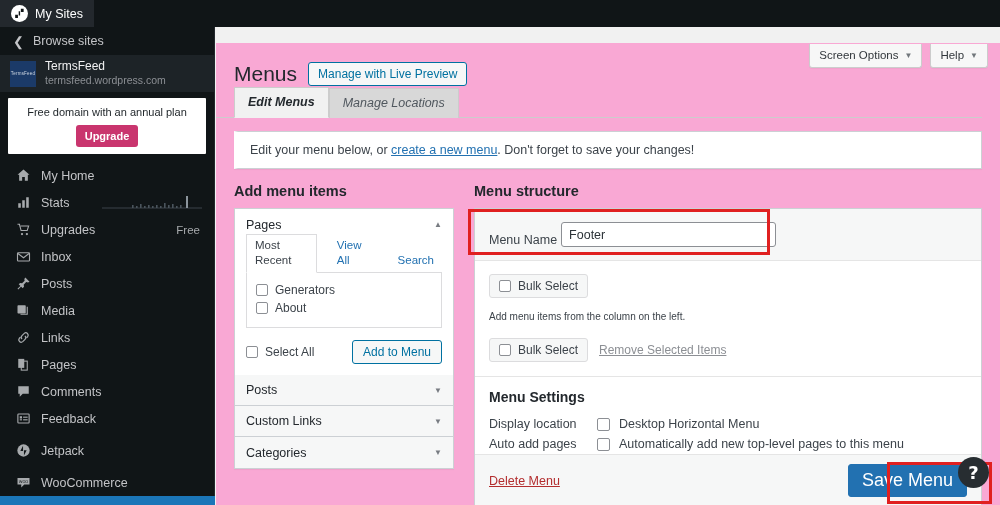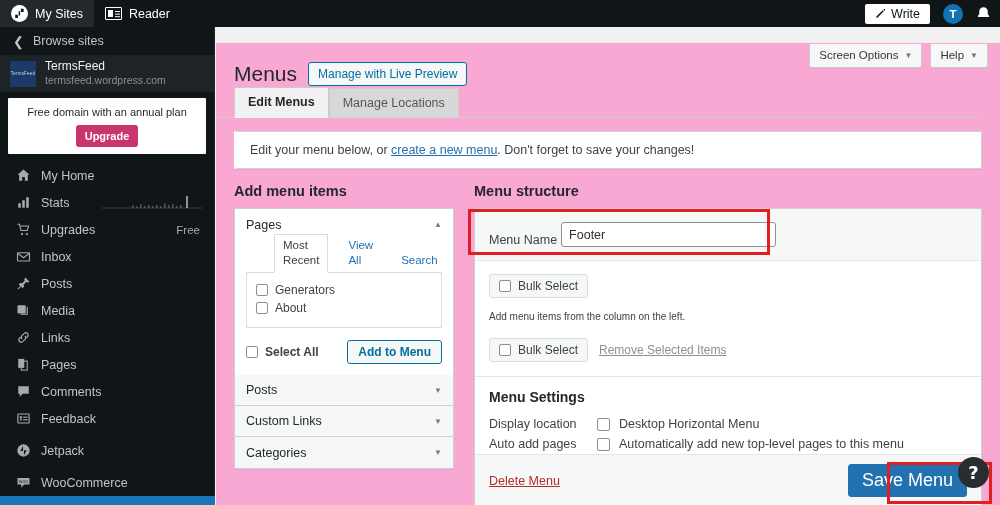--- a/index.html
+++ b/index.html
@@ -130,21 +130,21 @@
   .live-preview-btn {
     border: 1px solid #0071a1; color: #0071a1; background: #f6f7f7;
     font-size: 12px; padding: 4px 9px; border-radius: 3px; cursor: pointer;
   }
 
   .tabs { display: flex; align-items: flex-end; padding: 13px 0 0 18px;
           border-bottom: 1px solid #ccc; margin-right: 18px; height: 32px; }
   .tab {
     font-size: 12.5px; padding: 6px 13px 7px 13px; cursor: pointer;
     border: 1px solid #ccc; border-bottom: none; line-height: 1.3;
-    position: relative; top: 1px;
+    position: relative; top: 1px; font-style: italic;
   }
   .tab.inactive { background: #d8d8d8; color: #50575e; }
   .tab.active { background: #f1f1f1; color: #23282d; font-weight: bold; border-bottom: 1px solid #f1f1f1; }
 
   .notice {
     margin: 13px 18px 0 18px; background: #fff; border: 1px solid #ccd0d4;
     border-left: 4px solid #fff; padding: 11px 12px; font-size: 12.5px; color: #3c434a;
     box-shadow: 0 1px 1px rgba(0,0,0,.04);
   }
   .notice a { color: #2271b1; }
@@ -157,35 +157,35 @@
   .accordion { border: 1px solid #ccd0d4; background: #fff; box-shadow: 0 1px 1px rgba(0,0,0,.04); }
   .acc-head {
     height: 31px; display: flex; align-items: center; justify-content: space-between;
     padding: 0 11px; font-size: 12.5px; color: #23282d; cursor: pointer;
     background: #f6f7f7; border-bottom: 1px solid #ccd0d4;
   }
   .acc-head.open { background: #fff; border-bottom: none; }
   .acc-head .tri { font-size: 8px; color: #787c82; }
   .acc-body { padding: 10px 11px 11px 11px; }
 
-  .inner-tabs { display: flex; gap: 12px; font-size: 11.5px; align-items: flex-end; height: 22px; margin-left: 28px; }
+  .inner-tabs { display: flex; gap: 12px; font-size: 11.5px; align-items: flex-end; height: 22px; }
   .inner-tab { padding: 3px 8px 4px 8px; color: #2271b1; cursor: pointer; line-height:1.3; }
   .inner-tab.active {
     background: #fff; color: #3c434a; border: 1px solid #dcdcde; border-bottom: 1px solid #fff;
     position: relative; top: 1px; z-index: 2;
   }
   .inner-panel {
     border: 1px solid #dcdcde; padding: 8px 9px 10px 9px; min-height: 48px;
   }
   .chk-row { display: flex; align-items: center; gap: 7px; font-size: 12px; color: #3c434a; padding: 2px 0; }
   .cb {
     width: 12px; height: 12px; flex: 0 0 12px; border: 1px solid #8c8f94;
     background: #fff; border-radius: 2px; cursor: pointer;
   }
-  .acc-foot { display: flex; align-items: center; justify-content: space-between; margin-top: 12px; font-weight: bold; }
+  .acc-foot { display: flex; align-items: center; justify-content: space-between; margin-top: 12px; }
   .add-to-menu-btn {
     border: 1px solid #0071a1; color: #0071a1; background: #f6f7f7;
     font-size: 12px; padding: 4px 10px; border-radius: 3px; cursor: pointer;
   }
 
   
   .panel { background: #fff; border: 1px solid #ccd0d4; box-shadow: 0 1px 1px rgba(0,0,0,.04); }
   .menu-name-row {
     display: flex; align-items: flex-end; gap: 4px; padding: 13px 14px;
     background: #f6f7f7; border-bottom: 1px solid #e5e5e5;
@@ -235,41 +235,20 @@
 </style>
 </head>
 <body>
 
 <div class="app">
 
   <div class="masterbar">
     <div class="mb-item active">
       <span class="wp-logo">⑇</span>
       <span>My Sites</span>
-    </div>
-    <div class="mb-item">
-      <span class="reader-icon"></span>
-      <span>Reader</span>
-    </div>
-    <div class="mb-right">
-      <div class="write-btn">
-        <svg width="11" height="11" viewBox="0 0 16 16">
-          <path d="M2 12.5L11.2 3.3l1.5 1.5L3.5 14H2z" fill="#101517"></path>
-          <path d="M12 2.5l1.5 1.5 1-1a1 1 0 0 0-1.4-1.4z" fill="#101517"></path>
-        </svg>
-        <span>Write</span>
-      </div>
-      <div class="avatar-t">
-        <span>T</span>
-      </div>
-      <div class="bell">
-        <svg width="17" height="17" viewBox="0 0 20 20">
-          <path d="M10 2.5c-3 0-5 1.9-5 5v3.2L3.4 13a.7.7 0 0 0 .6 1.1h12a.7.7 0 0 0 .6-1.1L15 10.7V7.5c0-3.1-2-5-5-5z" fill="#fff"></path>
-        </svg>
-      </div>
     </div>
   </div>
 
   <div class="sidebar">
     <div class="browse-sites">
       <span class="chev-left">❮</span>
       <span>Browse sites</span>
     </div>
 
     <div class="site-card">

